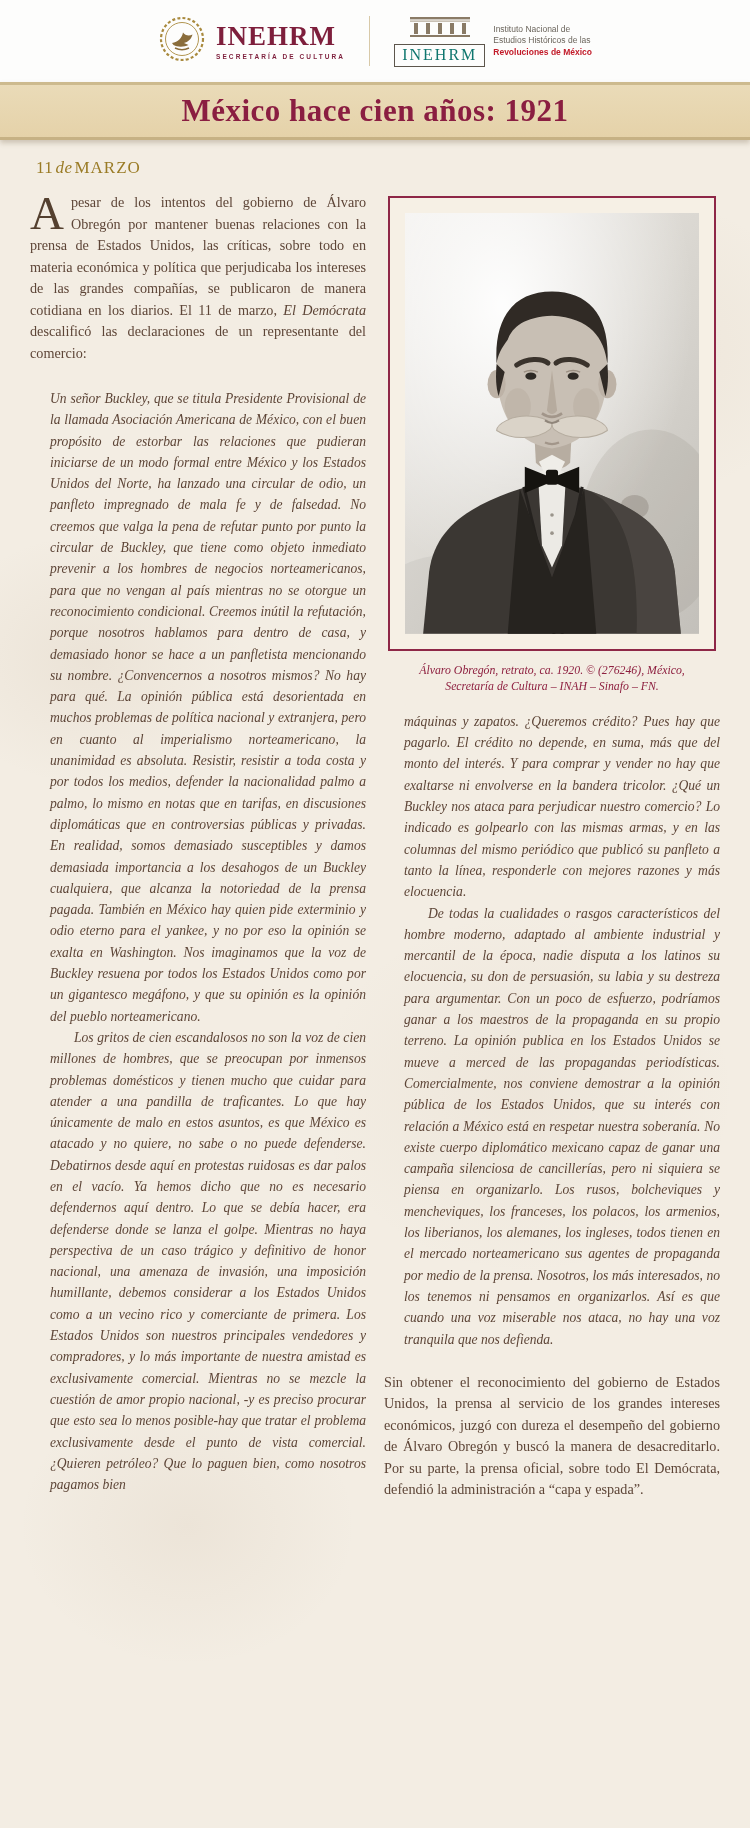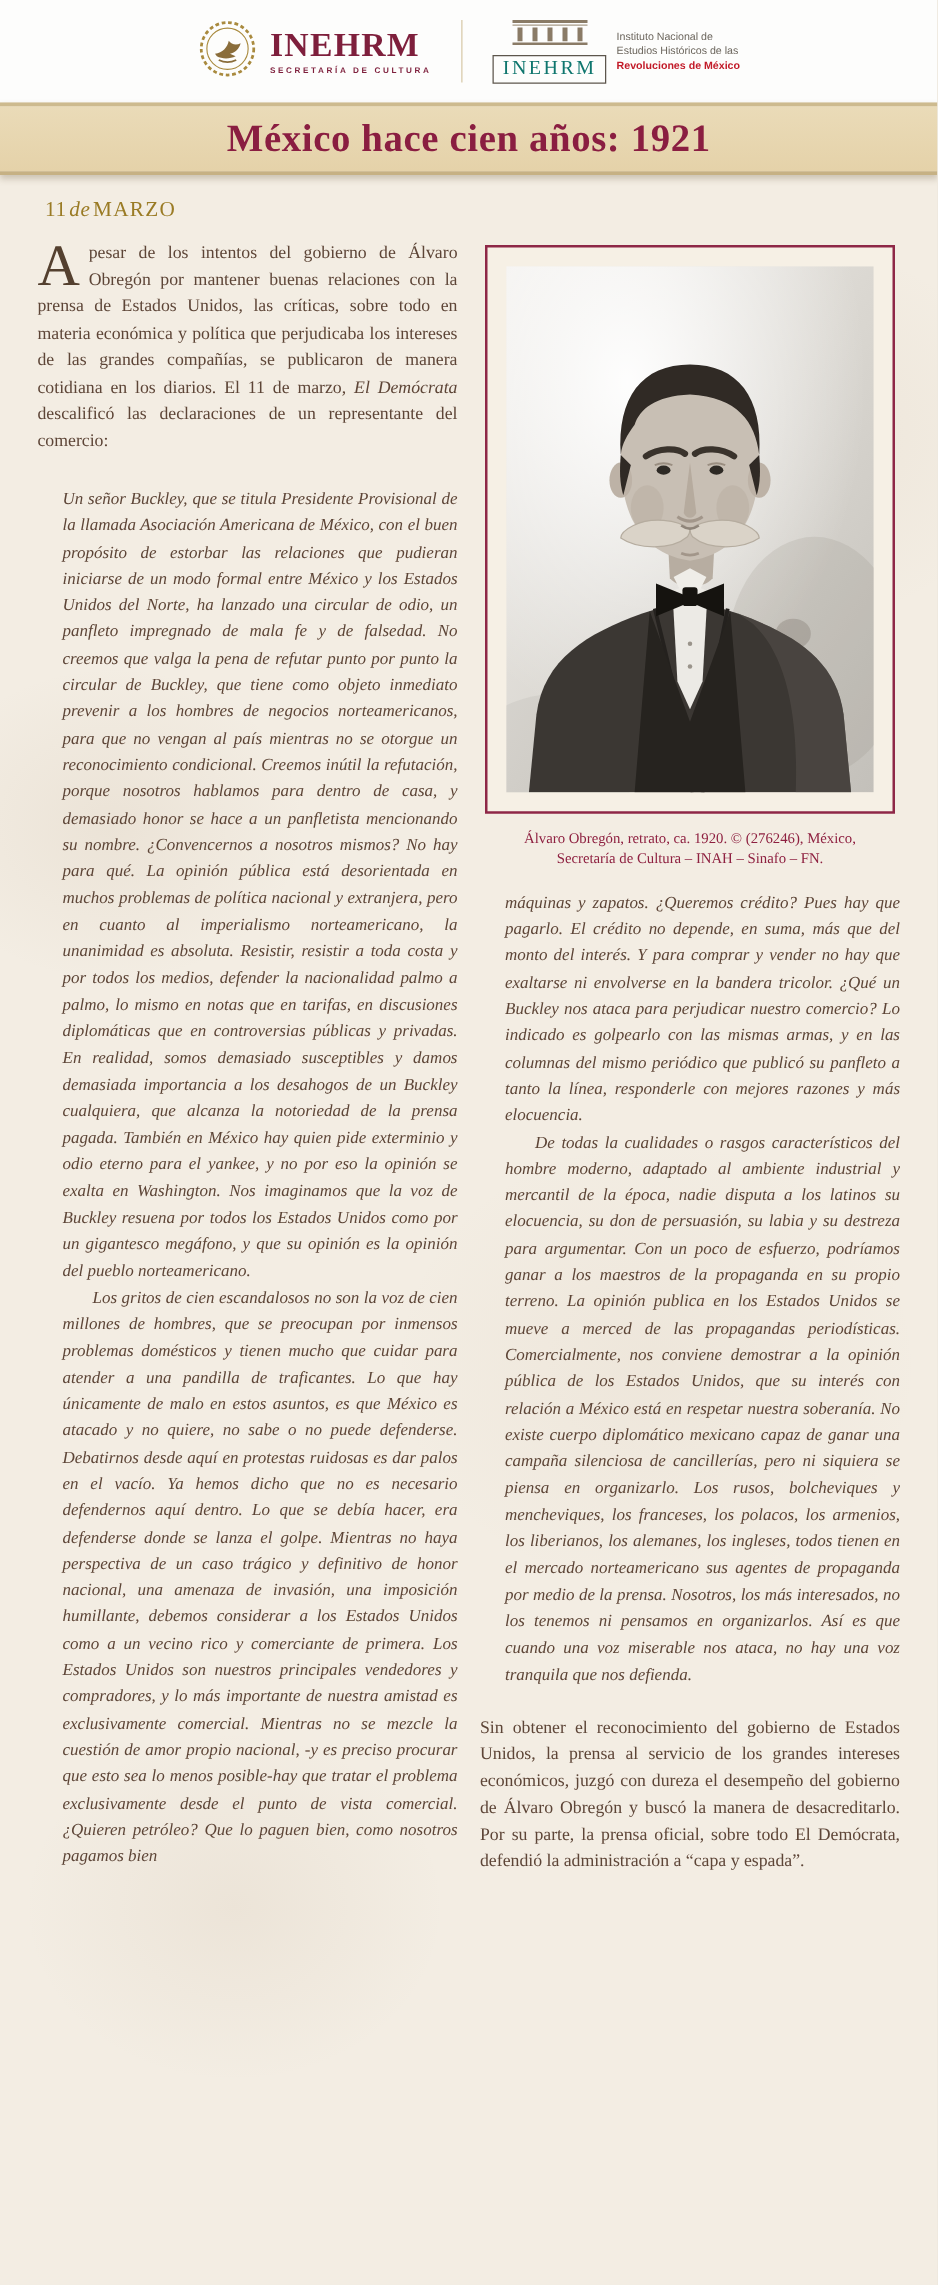--- a/index.html
+++ b/index.html
@@ -44,21 +44,21 @@
   .col { flex:1 1 0; min-width:0; }
 
   .intro { font-size:14.2px; line-height:21.5px; color:#5D4537; text-align:justify; }
   .dropcap { float:left; font-size:47px; line-height:38px; padding:2px 7px 0 0; color:#54402f; }
 
   .quote { margin:24px 0 0 20px; font-style:italic; font-size:13.6px; line-height:21.3px;
            color:#5D4537; text-align:justify; }
   .quote p { margin:0; }
   .quote p.qindent { text-indent:24px; }
 
-  .photo-figure { margin:4px 4px 16px 4px; }
+  .photo-figure { margin:4px 4px 16px 4px;font-style:italic; }
   .photo-frame { border:2px solid #8E2747; padding:15px; background:#F6F0E5; }
   .photo-frame svg { display:block; width:100%; height:auto; }
   figcaption { margin-top:11px; text-align:center; font-size:11.8px; line-height:1.4; color:#8E2040; }
 
   .closing { margin-top:22px; font-size:14.2px; line-height:21.5px; color:#5D4537; text-align:justify; }
 
   
   footer { height:116px; background:#bef264; border-top:5px solid #8C6D1A;
            font-family:"Liberation Sans", sans-serif; color:#8E701F; }
   .site-url { text-align:center; font-size:22px; font-weight:bold; color:#8A1E41; padding-top:14px; letter-spacing:0.3px; cursor:pointer; }

